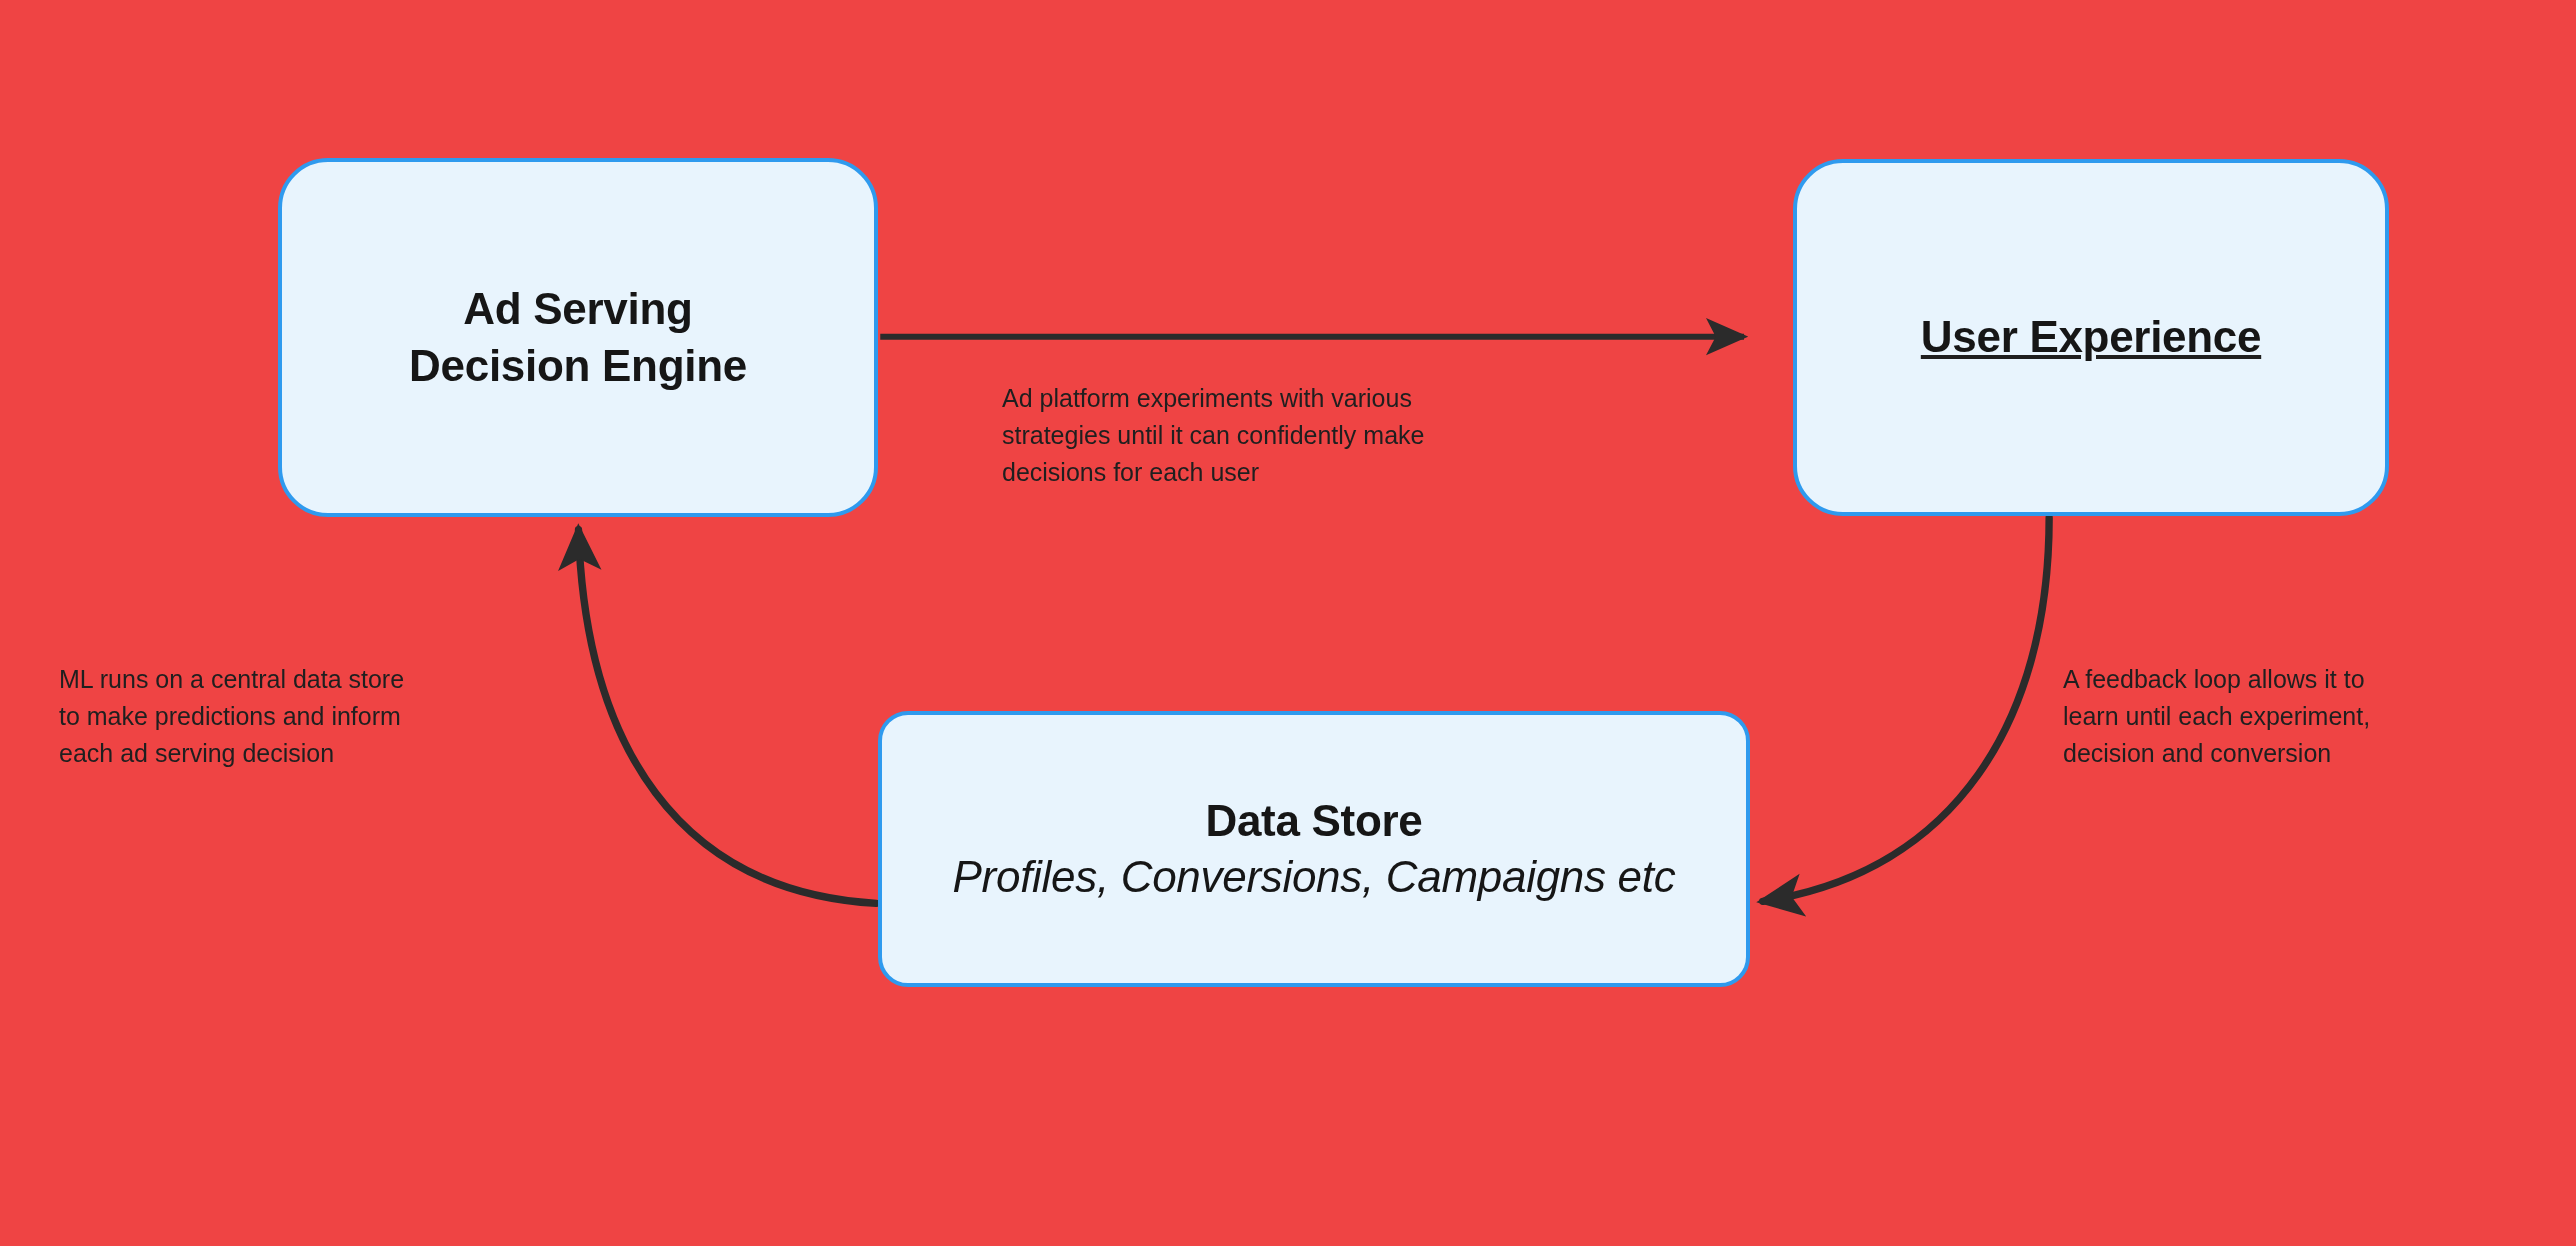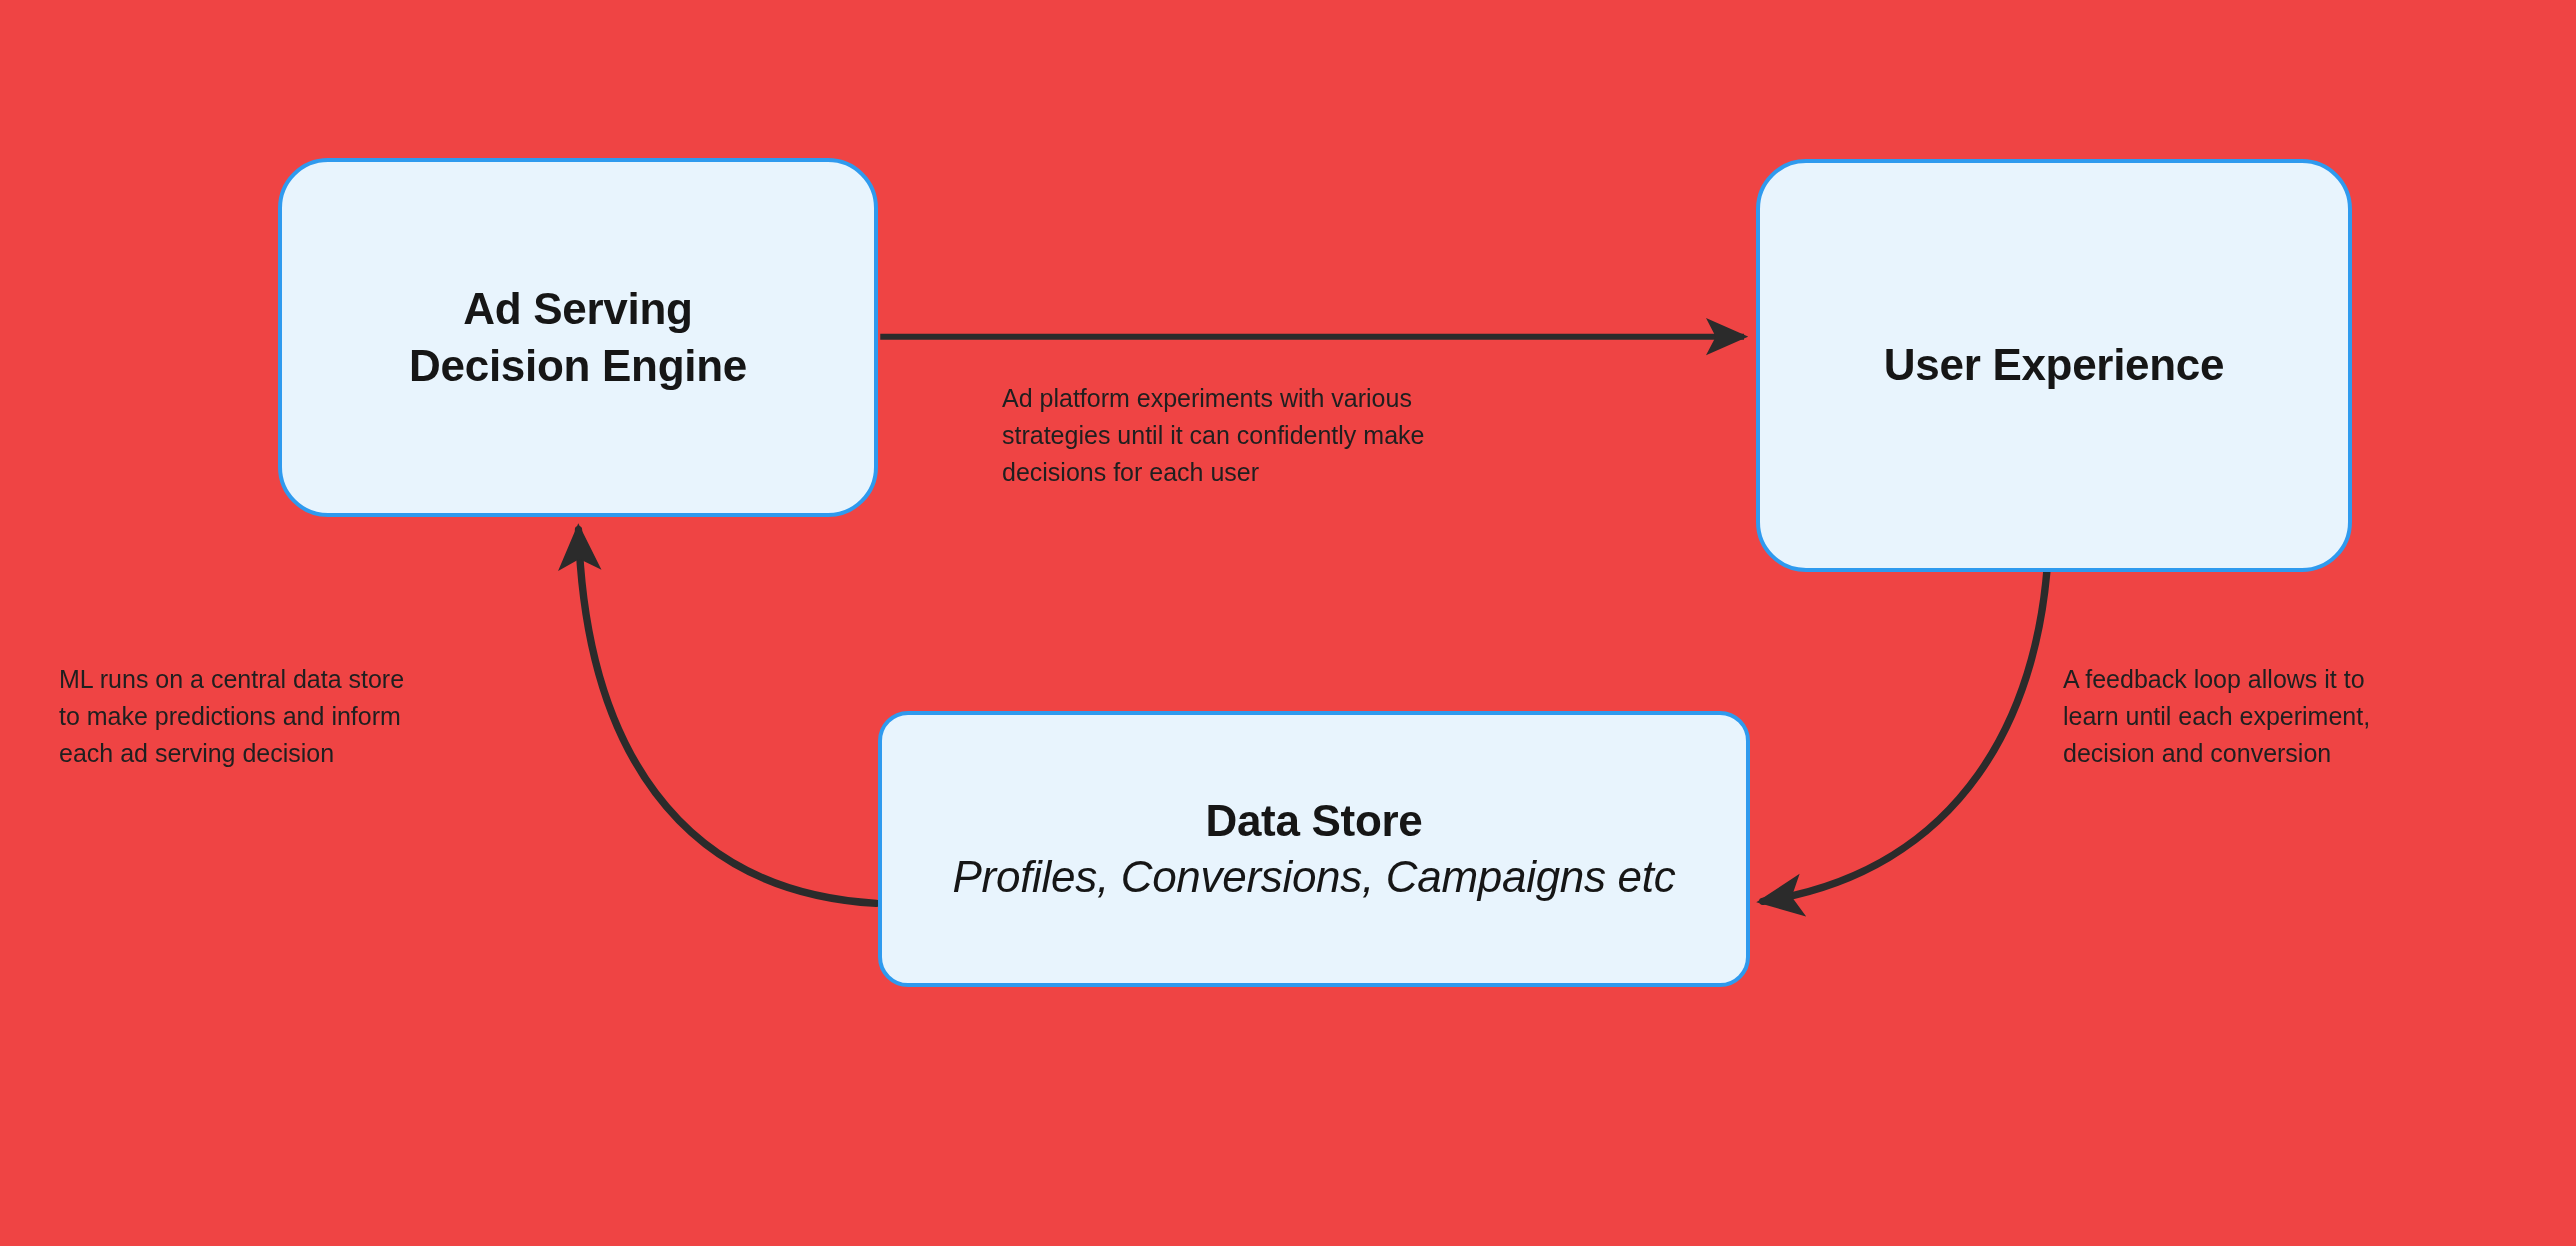--- a/index.html
+++ b/index.html
@@ -52,21 +52,21 @@
     color: #161616;
   }
   .edge-label {
     position: absolute;
     font-size: 25px;
     line-height: 1.48;
     color: #1f1f1f;
     white-space: pre-line;
   }
   #box-ad-serving   { left: 278px;  top: 158px;  width: 600px;  height: 359px; border-radius: 50px; }
-  #box-user-exp     { left: 1756px; top: 159px;  width: 596px;  height: 413px; border-radius: 50px; }
+  #box-user-exp     { left: 1793px; top: 159px;  width: 596px;  height: 357px; border-radius: 50px; text-decoration: underline; }
   #box-data-store   { left: 878px; top: 711px; width: 872px; height: 276px; border-radius: 30px; }
   #label-top        { left: 1002px; top: 380px;  width: 644px; }
   #label-left       { left: 39px;   top: 661px;  width: 537px; margin-left: 20px; }
   #label-right      { left: 2063px; top: 661px;  width: 483px; }
 </style>
 </head>
 <body>
 
 <div id="canvas">
 

